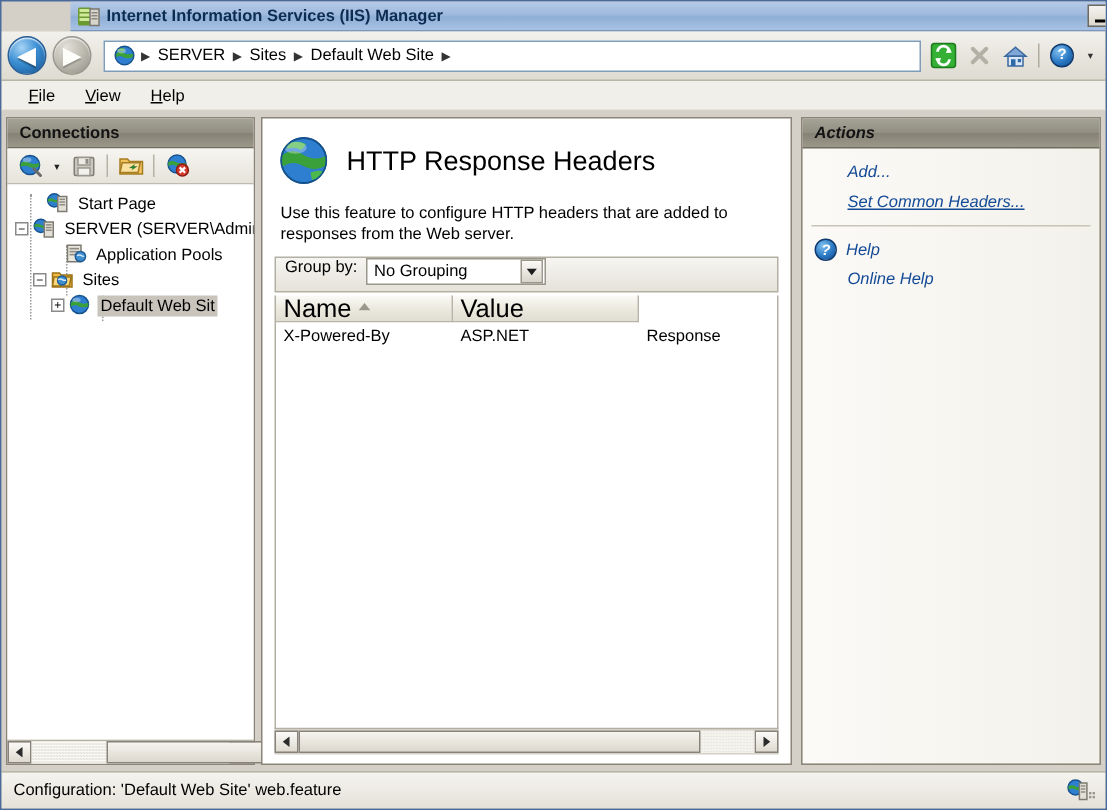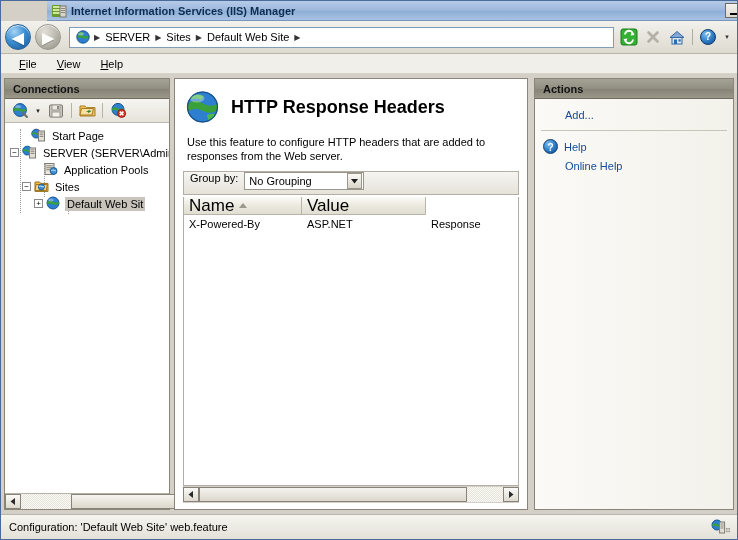--- a/index.html
+++ b/index.html
@@ -177,21 +177,21 @@
   .content-pane {
     position: absolute; left: 173px; top: 4px; width: 354px; height: 432px;
     background: #fff; border: 1px solid #8a8578;
     display: flex; flex-direction: column;
   }
   .feature-head {
     display: flex; align-items: center; padding: 10px 0 0 10px; flex:none;
   }
   .globe-big { width: 36px; height: 36px; flex: none; margin-right: 10px;}
   .feature-title {
-    font-size: 18px; color: #000; font-weight: bold;
+    font-size: 18px; color: #000; font-weight: normal;
   }
   .feature-desc {
     padding: 10px 12px 8px 12px; font-size: 11px; color: #000; line-height: 14px;
     flex: none;
   }
   .groupby-bar {
     margin: 0 8px; height: 24px; flex: none;
     background: linear-gradient(to bottom, #f6f5f1, #e5e2d9);
     border: 1px solid #b3afa3;
     display: flex; align-items: flex-start; padding-left: 6px; gap: 6px;
@@ -226,21 +226,21 @@
   .content-hscroll {
     height: 17px; flex: none; margin: 0 8px 6px 8px;
     background: #d4d0c8; display: flex; align-items: center;
   }
 
   
   .actions-pane {
     position: absolute; left: 533px; top: 4px; width: 200px; height: 432px;
     border: 1px solid #8a8578;
     background: linear-gradient(to right, #fbfaf7, #f2f1ea);
-    display: flex; flex-direction: column;
+    display: flex; flex-direction: column; font-style: italic;
   }
   .actions-body { flex:1; padding: 6px 0 0 0; }
   .action-link {
     font-size: 11px; color: #144a96; padding: 4px 0 4px 30px;
     white-space: nowrap; display:flex; align-items:center;
   }
   .action-link.underline { text-decoration: underline; }
   .action-divider { height:1px; background:#c8c4b8; margin: 5px 6px 5px 6px; }
   .action-row { display:flex; align-items:center; padding: 3px 0 3px 8px; gap: 6px;}
   .help-icon {
@@ -565,20 +565,21 @@
               <path d="M1 0 L1 7 L5.5 3.5 Z" fill="#2b2b2b"></path>
             </svg>
         </div>
       </div>
     </div>
 
     <div class="actions-pane">
       <div class="pane-header">Actions</div>
       <div class="actions-body">
         <div class="action-link">Add...</div>
+        <div class="action-link underline">Set Common Headers...</div>
         <div class="action-divider"></div>
         <div class="action-row">
           <span class="help-icon">?</span>
           <span class="lk">Help</span>
         </div>
         <div class="action-row" style="padding-left:30px;">
           <span class="lk">Online Help</span>
         </div>
       </div>
     </div>

